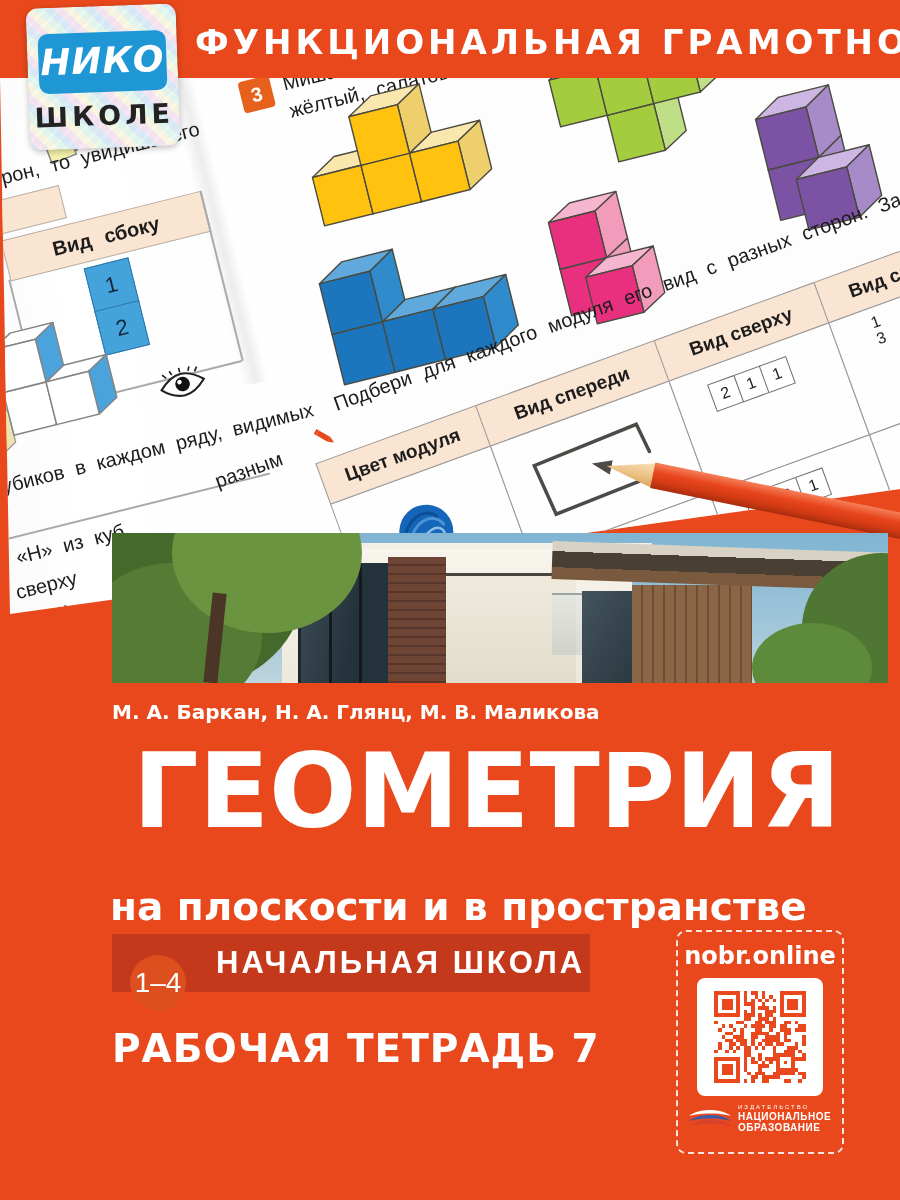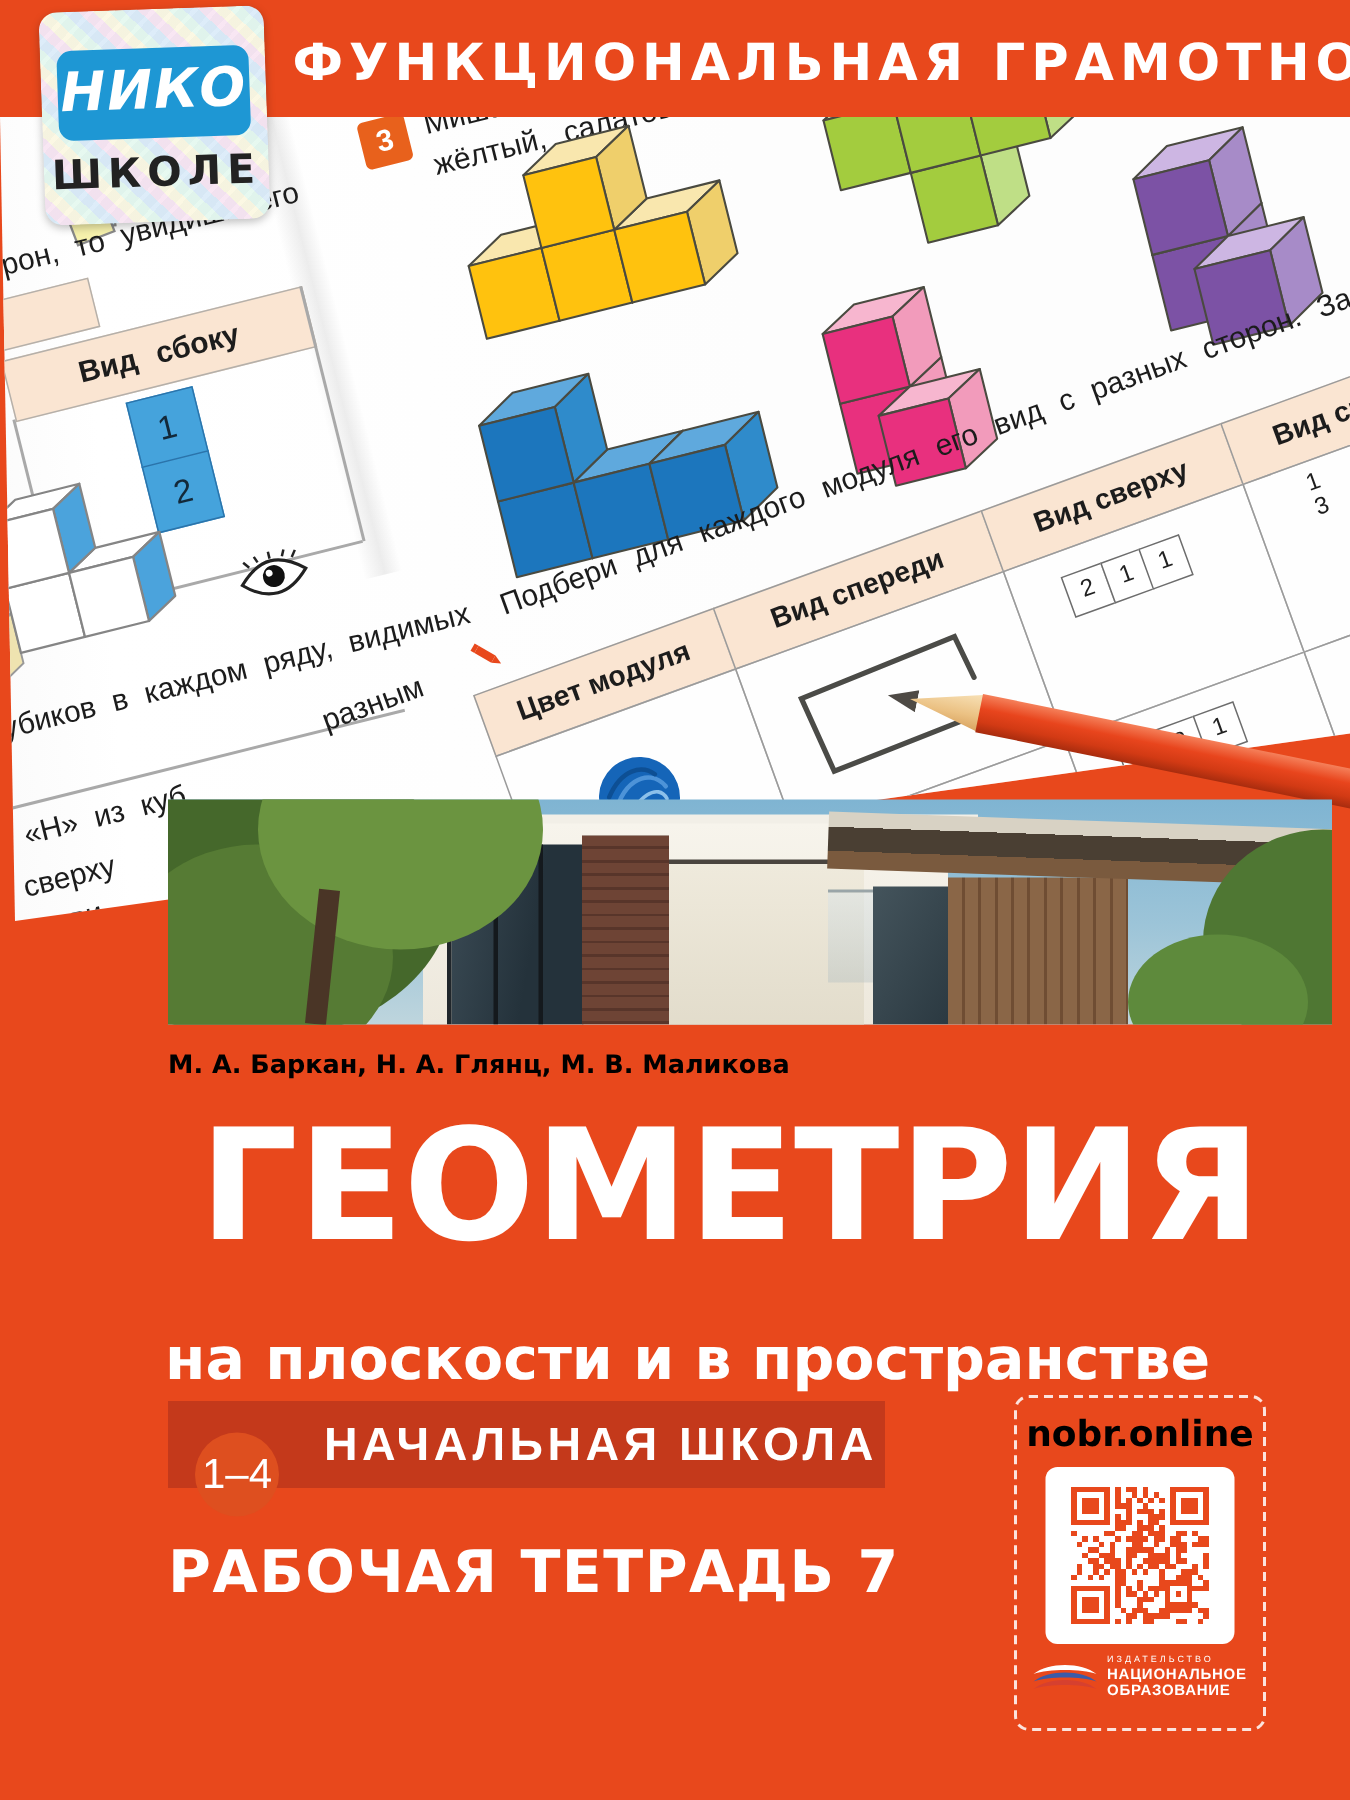--- a/index.html
+++ b/index.html
@@ -94,36 +94,36 @@
     background:
       repeating-linear-gradient(45deg,rgba(150,200,240,.30) 0 7px,rgba(240,180,220,.30) 7px 14px,rgba(250,240,180,.35) 14px 21px,rgba(180,240,210,.30) 21px 28px),
       repeating-linear-gradient(-45deg,rgba(255,255,255,.75) 0 3px,rgba(255,255,255,0) 3px 10px),#f3f5f7;}
   .niko{position:absolute;left:11px;top:26px;width:128px;height:60px;background:#1E97D4;
     border-radius:10px;color:#fff;font-family:"DejaVu Sans",sans-serif;font-weight:bold;
     font-size:36px;text-align:center;line-height:58px;letter-spacing:1px;font-style:italic;}
   .shkole{position:absolute;left:0;top:94px;width:100%;text-align:center;color:#222;
     font-family:"DejaVu Sans",sans-serif;font-weight:bold;font-size:27px;letter-spacing:4px;}
 
   
-  .authors{left:112px;top:700px;color:#000000;font-family:"DejaVu Sans",sans-serif;
-    font-weight:bold;font-size:17px;z-index:4;}
+  .authors{left:112px;top:700px;color:#ffffff;font-family:"DejaVu Sans",sans-serif;
+    font-weight:bold;font-size:20px;z-index:4;}
   .title{left:106px;top:740px;color:#fff;font-family:"DejaVu Sans",sans-serif;
     font-weight:bold;font-size:103px;line-height:1;letter-spacing:0px;z-index:4;margin-left:27px;}
   .subtitle{left:110px;top:884px;color:#fff;font-family:"DejaVu Sans",sans-serif;
     font-weight:bold;font-size:39px;z-index:4;}
   .grade{left:112px;top:934px;width:478px;height:58px;background:#C4391B;z-index:4;}
   .grade-circle{position:absolute;left:18px;top:1px;width:56px;height:56px;border-radius:50%;
     background:#DE4F1F;color:#fff;font-size:28px;display:flex;align-items:center;justify-content:center;margin-top:20px;}
   .grade-label{position:absolute;left:104px;top:0;height:58px;line-height:58px;color:#fff;
     font-size:31px;letter-spacing:3px;font-weight:600;white-space:nowrap;}
   .workbook{left:112px;top:1026px;color:#fff;font-family:"DejaVu Sans",sans-serif;
     font-weight:bold;font-size:39px;letter-spacing:1px;z-index:4;}
   .qr-panel{left:676px;top:930px;width:164px;height:220px;border:2px dashed rgba(255,255,255,.85);
     border-radius:10px;z-index:4;}
-  .qr-label{position:absolute;left:0;top:10px;width:100%;text-align:center;color:#000000;
+  .qr-label{position:absolute;left:0;top:10px;width:100%;text-align:center;color:#ffffff;
     font-family:"DejaVu Sans",sans-serif;font-weight:bold;font-size:24px;}
   .qr-box{position:absolute;left:19px;top:46px;width:126px;height:118px;background:#fff;border-radius:8px;
     display:flex;align-items:center;justify-content:center;}
   .pub{position:absolute;left:10px;top:172px;width:148px;display:flex;align-items:center;gap:6px;}
   .pub-text{color:#fff;line-height:1.15;}
   .pub-kicker{font-size:6px;letter-spacing:2px;}
   .pub-name{font-size:10px;font-weight:bold;letter-spacing:.5px;}
 </style>
 </head>
 <body>

